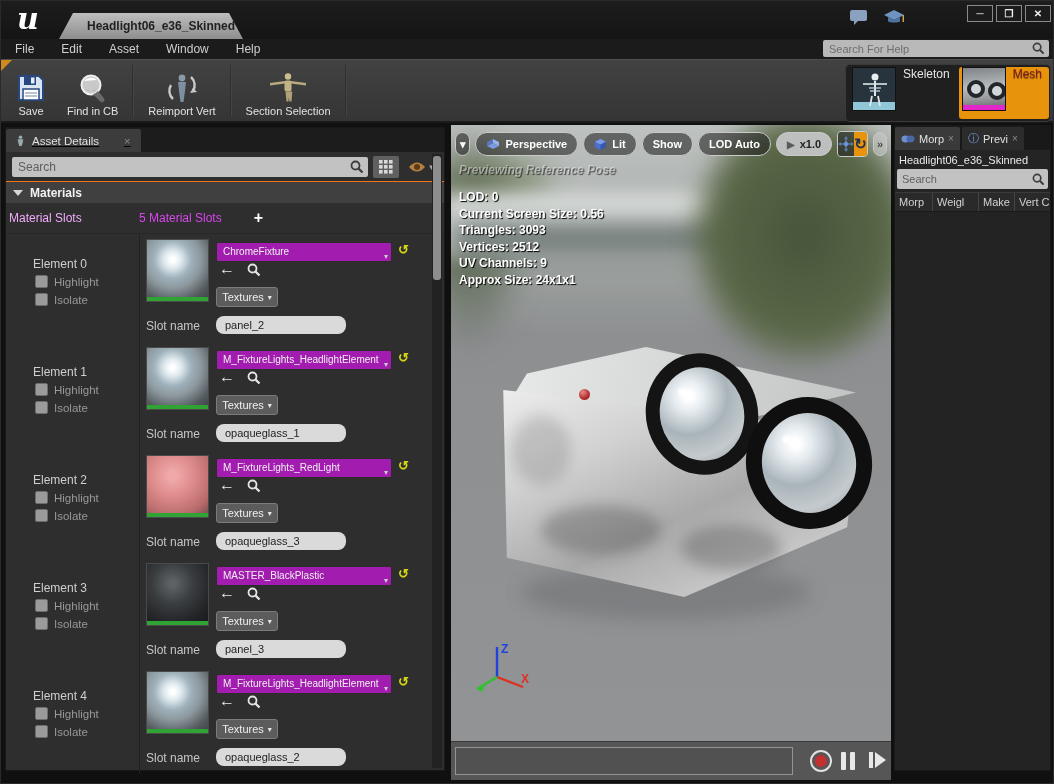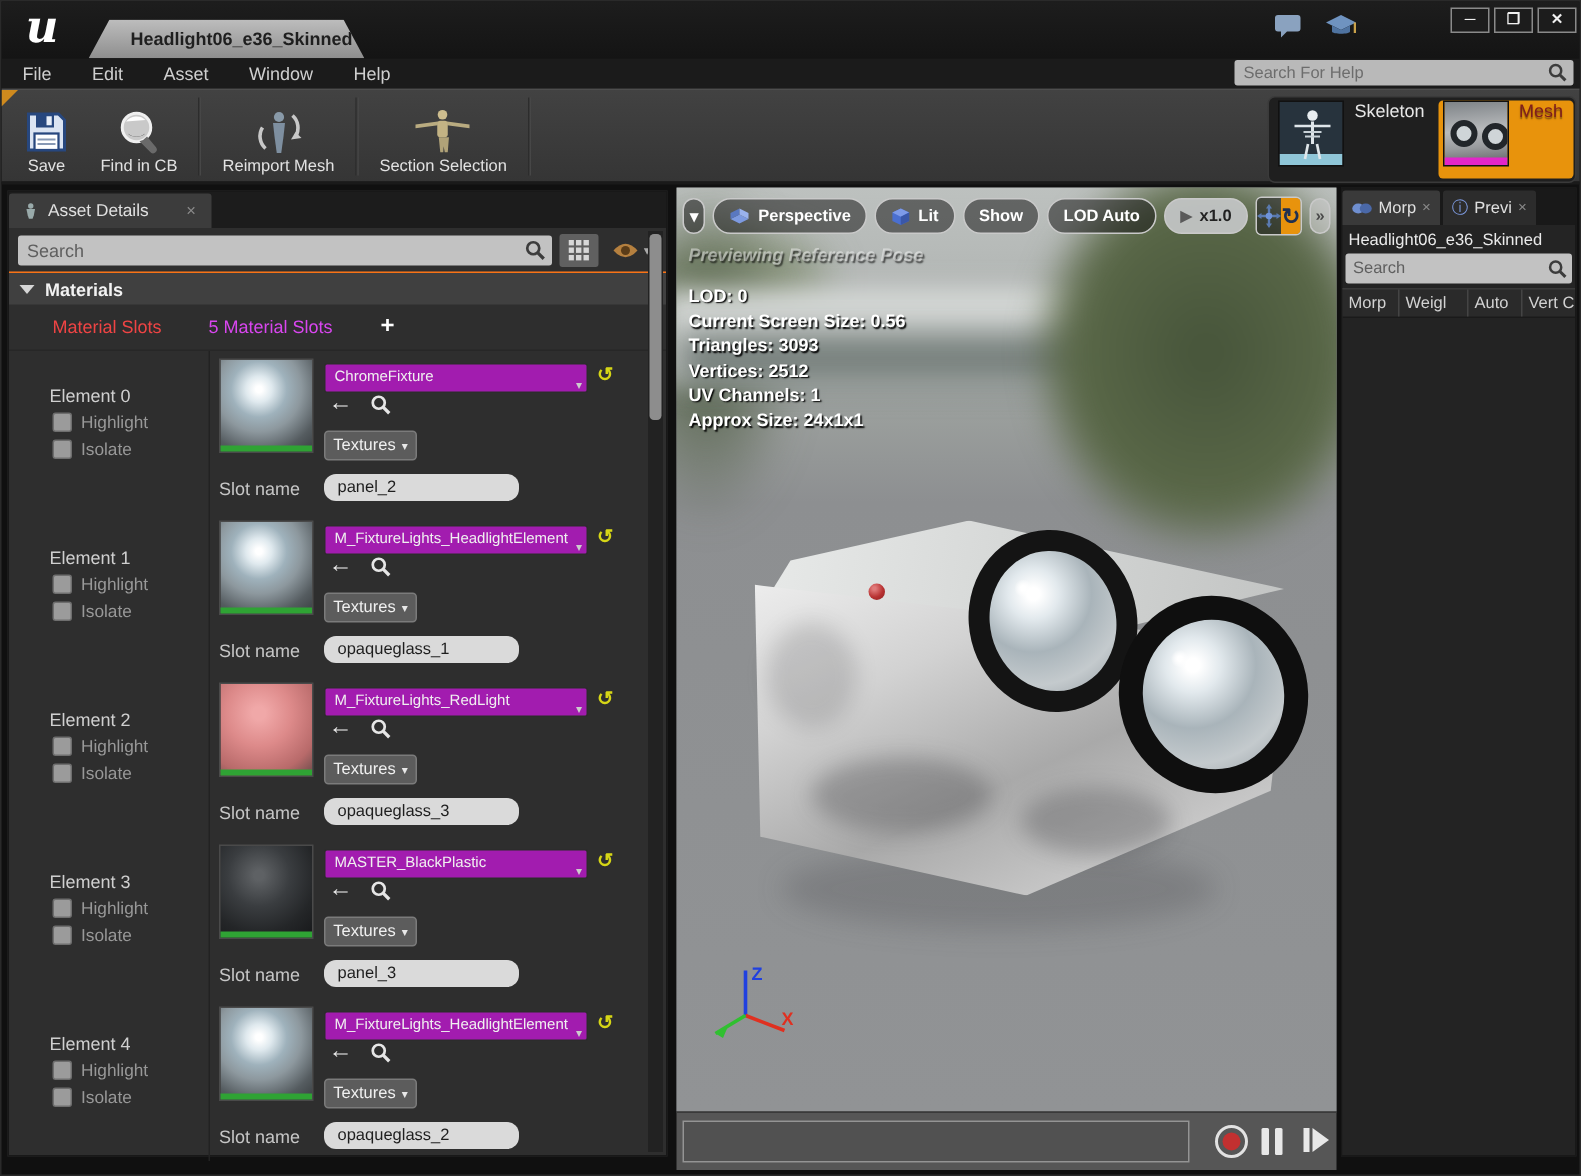--- a/index.html
+++ b/index.html
@@ -35,36 +35,36 @@
   .mode-btn.active { background:#e8930c; }
   .mode-btn.active .lbl { color:#7f1d1d; text-shadow:0 1px 1px rgba(0,0,0,.5); }
   .mode-thumb { width:44px; height:44px; border:1px solid #111; position:relative; overflow:hidden; }
   .skel-thumb { background:linear-gradient(#27333d 82%, #8fc6d8 82%); }
   .mesh-thumb { background:linear-gradient(175deg,#7e8387 0%,#b8babc 45%,#999b9e 70%,#5d5f62 100%); }
   .mesh-thumb::after { content:""; position:absolute; left:0; bottom:0; width:100%; height:5px; background:#e326c9; }
   .mesh-lens { position:absolute; width:18px; height:18px; border-radius:50%; border:4px solid #22262a; background:#cfd5d8; }
 
   
   #asset-panel { position:absolute; left:4px; top:126px; width:440px; height:644px; background:#2e2e2e; border:1px solid #181818; }
-  .panel-tabbar { height:24px; background:#1c1c1c; display:flex; align-items:flex-end; }
+  .panel-tabbar { height:24px; background:#1c1c1c; display:flex; align-items:flex-end;text-decoration:underline; }
   .panel-tab { height:23px; background:#3c3c3c; display:flex; align-items:center; gap:7px; padding:0 10px; border-radius:2px 2px 0 0; }
   .panel-tab .lbl { color:#e0e0e0; font-size:11.5px; }
   .panel-tab .x { color:#8a8a8a; font-size:11px; margin-left:18px; }
   .search-row { height:29px; background:#2e2e2e; display:flex; align-items:center; padding:0 6px; gap:5px; }
   .panel-search { flex:1; height:20px; background:#c2c2c2; border-radius:2px; display:flex; align-items:center; }
   .panel-search input { flex:1; background:transparent; border:none; outline:none; font-size:12px; color:#333; padding:0 6px; font-family:"Liberation Sans",sans-serif; }
   .panel-search input::placeholder { color:#5f5f5f; }
   .grid-btn { width:26px; height:22px; background:#606060; border-radius:2px; display:flex; align-items:center; justify-content:center; }
   .eye-btn { width:34px; height:22px; display:flex; align-items:center; justify-content:center; gap:3px; }
   .caret { color:#aaa; font-size:9px; }
   .cat-header { height:22px; background:#404040; border-top:1px solid #f97316; display:flex; align-items:center; gap:7px; padding-left:7px; }
   .cat-tri { width:0; height:0; border-left:5px solid transparent; border-right:5px solid transparent; border-top:6px solid #d6d6d6; }
   .cat-header .lbl { color:#f2f2f2; font-size:12px; font-weight:bold; }
   .slots-row { height:31px; display:flex; align-items:center; border-bottom:1px solid #272727; }
-  .slots-row .k { width:133px; padding-left:29px; color:#ef4444; font-size:12px; }
+  .slots-row .k { width:133px; padding-left:3px; color:#f0abfc; font-size:12px; }
   .slots-row .v { color:#d946ef; font-size:12px;text-align:center; }
   .add-btn { color:#fff; font-size:16px; font-weight:bold; margin-left:32px; }
   #elements { position:relative; }
   .element-group { position:relative; height:108px; }
   .el-divider { position:absolute; left:133px; top:0; width:1px; height:100%; background:#222; }
   .el-name { position:absolute; left:27px; top:23px; color:#cfcfcf; font-size:12px; }
   .chk-row { position:absolute; left:29px; display:flex; align-items:center; gap:6px; }
   .chk-row.r1 { top:41px; } .chk-row.r2 { top:59px; }
   .chk { width:13px; height:13px; background:#9b9b9b; border:1px solid #6e6e6e; border-radius:2px; }
   .chk-row .lbl { color:#989898; font-size:11.5px; }
@@ -216,21 +216,21 @@
     </div>
     <div class="tb-sep"></div>
     <div class="tb-btn">
       <svg width="36" height="32" viewBox="0 0 36 32">
           <circle cx="18" cy="6" r="3.4" fill="#8899a8"></circle>
           <path d="M14 10 h8 l-1 9 l-1.5 11 h-3 l-1.5 -11 z" fill="#7e8fa0"></path>
           <path d="M27 5 a11 11 0 0 1 2 14" fill="none" stroke="#c8c8c8" stroke-width="2.4"></path>
           <path d="M9 27 a11 11 0 0 1 -2 -14" fill="none" stroke="#c8c8c8" stroke-width="2.4"></path>
           <path d="M29 16 l4 4 l-7 1 z" fill="#c8c8c8"></path>
         </svg>
-      <span class="lbl">Reimport Mesh</span>
+      <span class="lbl">Reimport Vert</span>
     </div>
     <div class="tb-sep"></div>
     <div class="tb-btn">
       <svg width="44" height="32" viewBox="0 0 44 32">
           <circle cx="22" cy="4.5" r="3.2" fill="#cdbd8e"></circle>
           <rect x="18.5" y="8.5" width="7" height="11" rx="2" fill="#c3b384"></rect>
           <path d="M4 11 l15 -2 v2.5 l-15 2 z" fill="#b9ab80"></path>
           <path d="M40 11 l-15 -2 v2.5 l15 2 z" fill="#b9ab80"></path>
           <path d="M19.5 19.5 l1 10 h2 l0.5 -8 h-1 l1.5 8 h2 l0.8 -10 z" fill="#b0a278"></path>
         </svg>
@@ -536,21 +536,21 @@
           </div>
       </div>
       <div class="pill expand">»</div>
     </div>
     <div class="vp-previewing">Previewing Reference Pose</div>
     <div class="vp-stats">
         <div>LOD: 0</div>
         <div>Current Screen Size: 0.56</div>
         <div>Triangles: 3093</div>
         <div>Vertices: 2512</div>
-        <div>UV Channels: 1</div>
+        <div>UV Channels: 9</div>
         <div>Approx Size: 24x1x1</div>
       </div>
     <svg class="axis-gizmo" width="64" height="62" viewBox="0 0 64 62">
       <line x1="32" y1="40" x2="32" y2="10" stroke="#2040e0" stroke-width="2.4"></line>
       <line x1="32" y1="40" x2="58" y2="50" stroke="#e03020" stroke-width="2.4"></line>
       <line x1="32" y1="40" x2="12" y2="52" stroke="#30c030" stroke-width="2.4"></line>
       <path d="M12 52 L20 48 L17 55 Z" fill="#30c030"></path>
       <text x="36" y="16" fill="#2040e0" font-size="12" font-weight="bold" font-family="Liberation Sans">Z</text>
       <text x="56" y="46" fill="#e03020" font-size="12" font-weight="bold" font-family="Liberation Sans">X</text>
     </svg>
@@ -591,19 +591,19 @@
     <div class="mp-search">
       <input type="text" placeholder="Search" style="">
       <svg width="13" height="13" viewBox="0 0 14 14" style="margin-right:3px">
           <circle cx="5.5" cy="5.5" r="4" fill="none" class="mag-dark" stroke-width="1.8"></circle>
           <line x1="8.6" y1="8.6" x2="12.5" y2="12.5" class="mag-dark" stroke-width="2.2"></line>
         </svg>
     </div>
     <div class="mp-cols">
       <div class="mp-col">Morp</div>
       <div class="mp-col">Weigl</div>
-      <div class="mp-col">Auto</div>
+      <div class="mp-col">Make</div>
       <div class="mp-col">Vert C</div>
     </div>
     <div class="mp-body"></div>
   </div>
 
 </div>
 
 </body></html>

